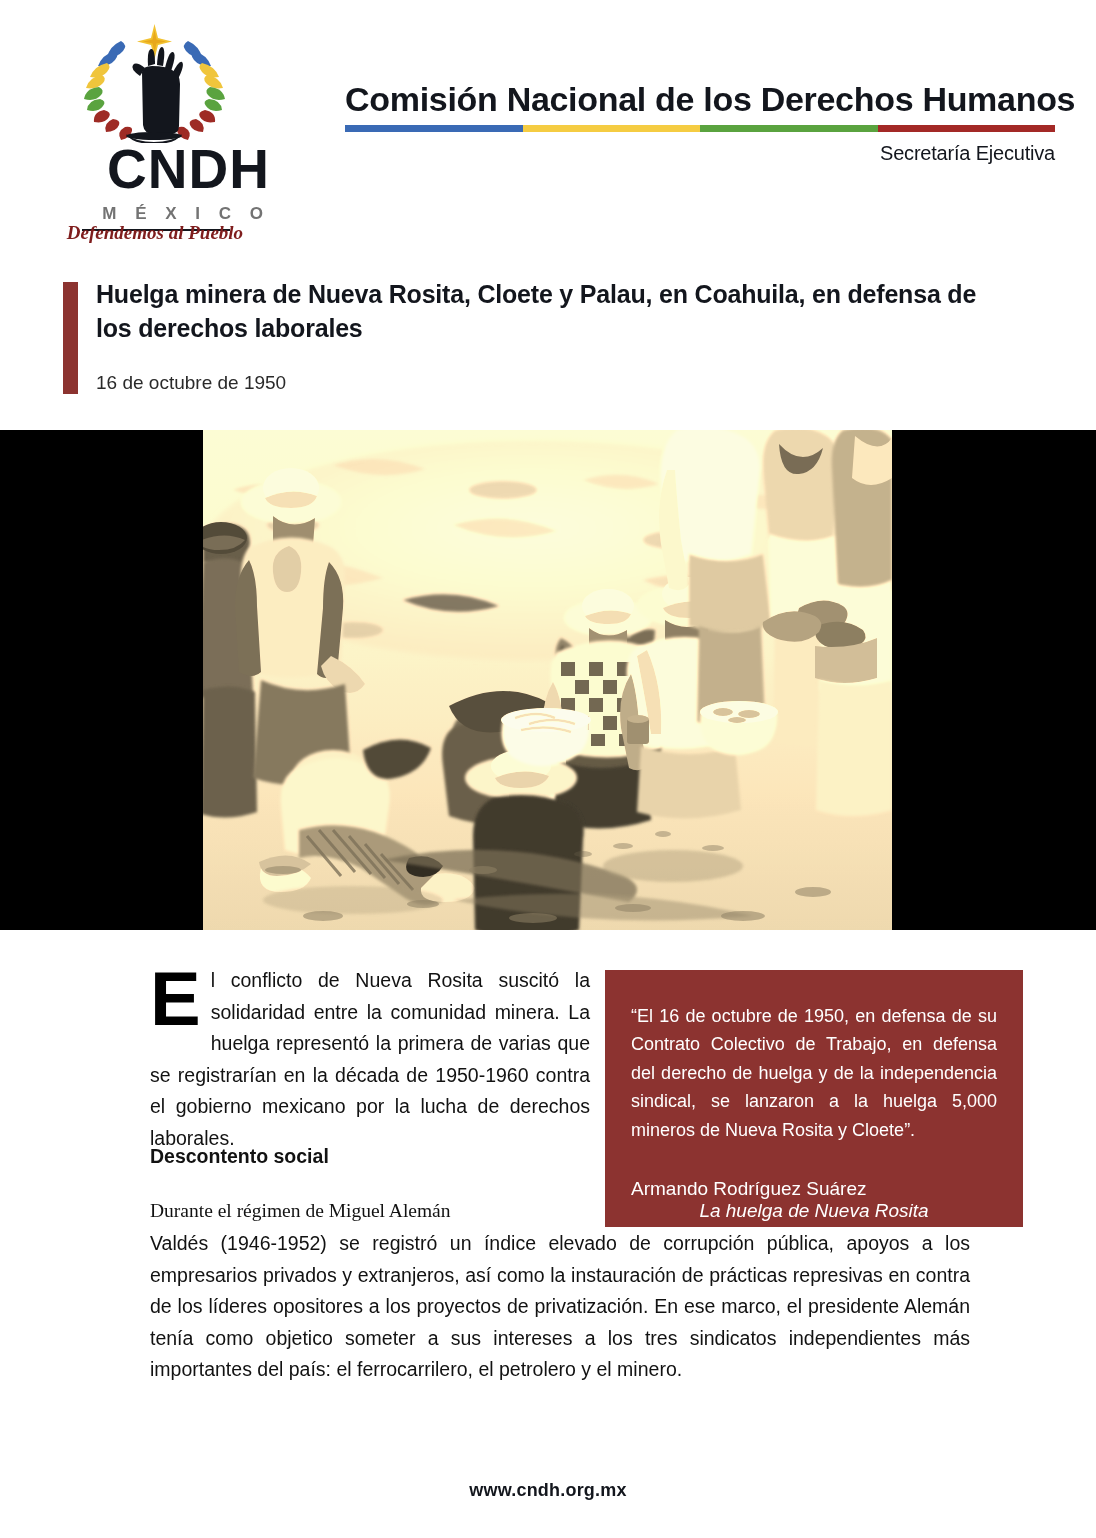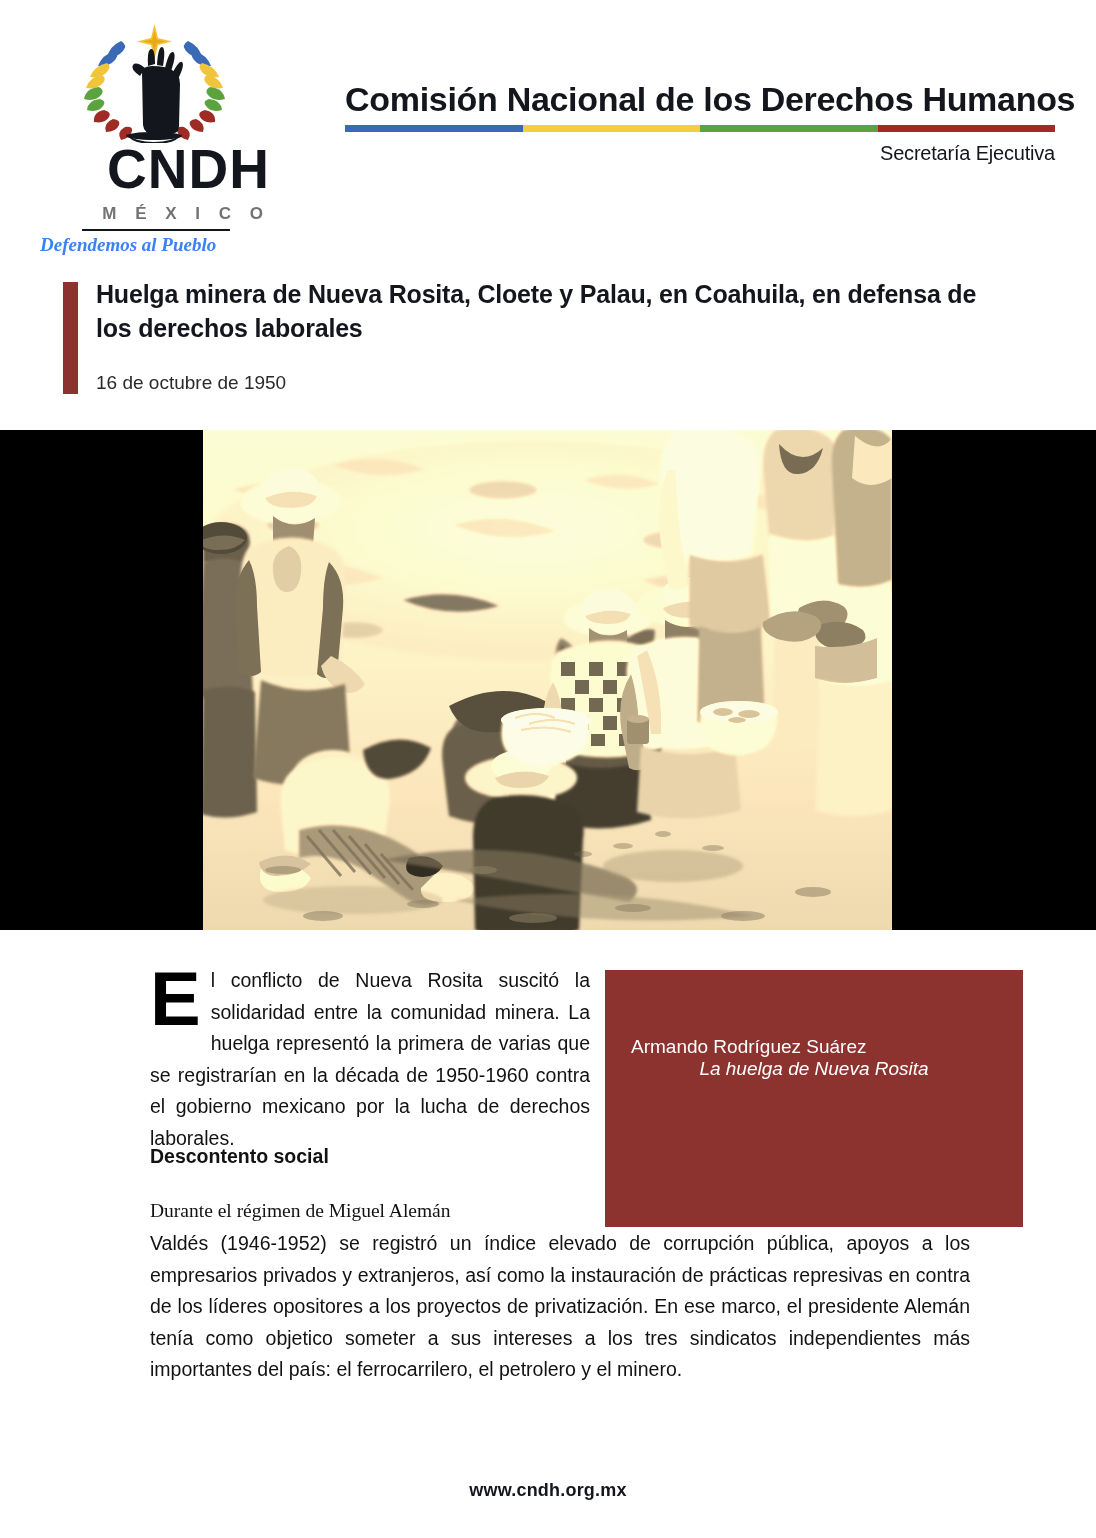--- a/index.html
+++ b/index.html
@@ -63,27 +63,28 @@
   }
   .logo-rule {
     position: absolute;
     left: 42px; top: 211px;
     width: 148px;
     height: 2px;
     background: #13161d;
   }
   .logo-tagline {
     position: absolute;
-    left: 0; top: 216px;
+    left: 0; top: 204px;
     width: 230px;
+    text-align: center;
     font-family: "Liberation Serif", serif;
     font-style: italic;
     font-weight: bold;
     font-size: 19px;
-    color: #3b82f6;
+    color: #7f1d1d;
   }
 
   .header-titles {
     position: absolute;
     left: 345px; top: 80px;
     width: 710px;
   }
   .header-main {
     font-family: "Liberation Sans", sans-serif;
     font-weight: bold;
@@ -624,20 +625,21 @@
 
   <div class="subhead">Descontento social</div>
 
   <p class="narrow-par">Durante el régimen de Miguel Alemán</p>
 
   <div class="wide-par">
     <p>Valdés (1946-1952) se registró un índice elevado de corrupción pública, apoyos a los empresarios privados y extranjeros, así como la instauración de prácticas represivas en contra de los líderes opositores a los proyectos de privatización. En ese marco, el presidente Alemán tenía como objetico someter a sus intereses a los tres sindicatos independientes más importantes del país: el ferrocarrilero, el petrolero y el minero.</p>
   </div>
 
   <div class="quote-box">
+    <p class="quote-text">“El 16 de octubre de 1950, en defensa de su Contrato Colectivo de Trabajo, en defensa del derecho de huelga y de la independencia sindical, se lanzaron a la huelga 5,000 mineros de Nueva Rosita y Cloete”.</p>
     <div class="quote-author">Armando Rodríguez Suárez</div>
     <div class="quote-source">La huelga de Nueva Rosita</div>
   </div>
 </div>
 
 <div class="footer">
   <span class="footer-url">www.cndh.org.mx</span>
 </div>
 
 </body></html>

